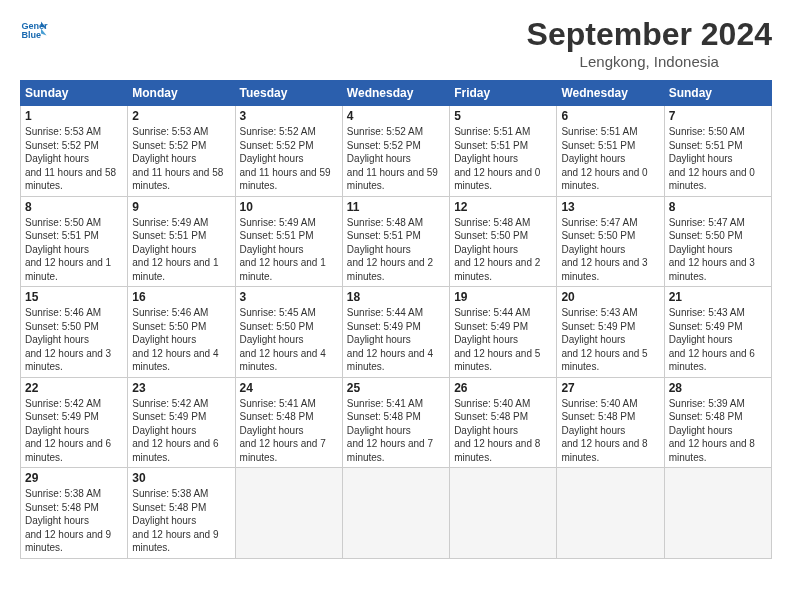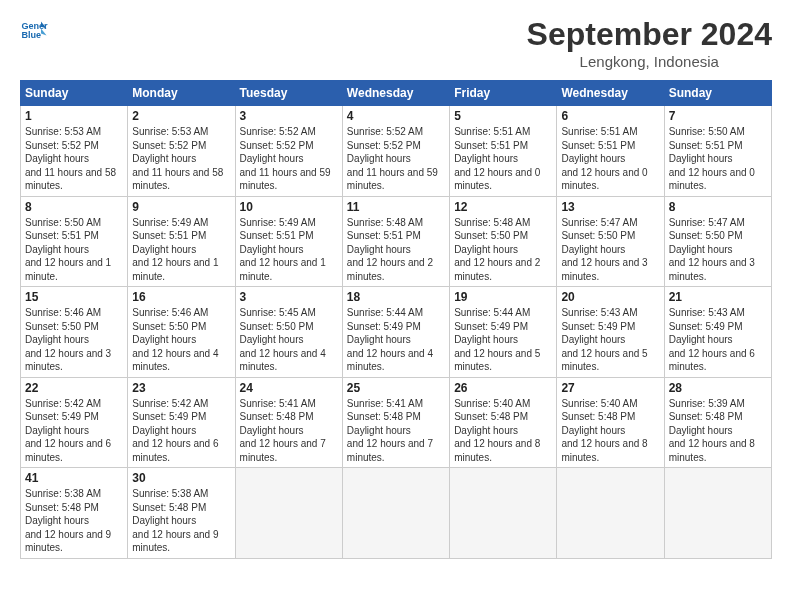--- a/index.html
+++ b/index.html
@@ -369,21 +369,21 @@
         <div class="cell-text">
           Sunrise: 5:39 AM<br>
           Sunset: 5:48 PM<br>
           Daylight hours<br>
           and 12 hours and 8 minutes.
         </div>
       </td>
         </tr>
         <tr>
           <td>
-        <span class="day-num">41</span>
+        <span class="day-num">29</span>
         <div class="cell-text">
           Sunrise: 5:38 AM<br>
           Sunset: 5:48 PM<br>
           Daylight hours<br>
           and 12 hours and 9 minutes.
         </div>
       </td>
           <td>
         <span class="day-num">30</span>
         <div class="cell-text">

